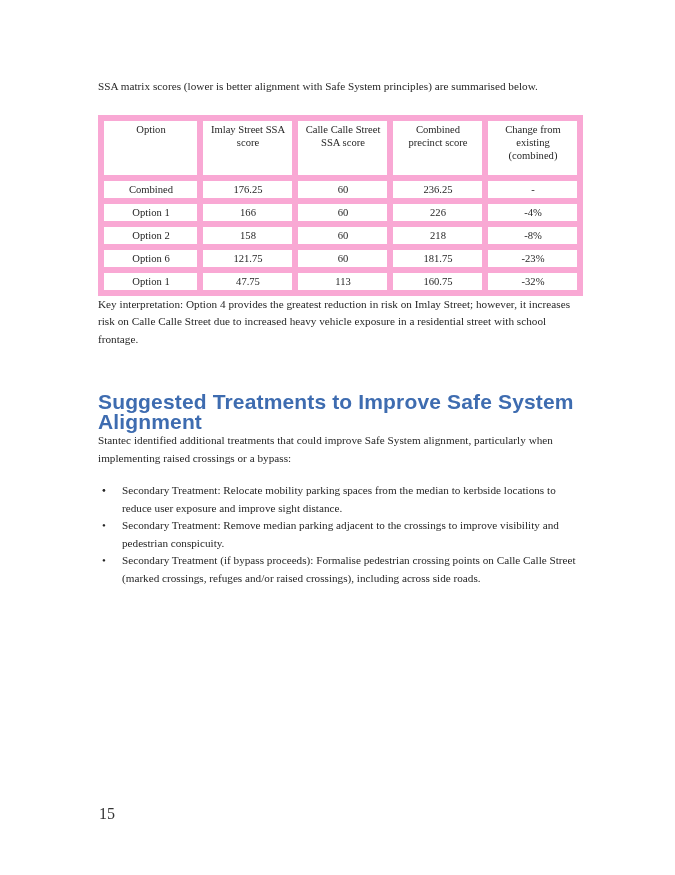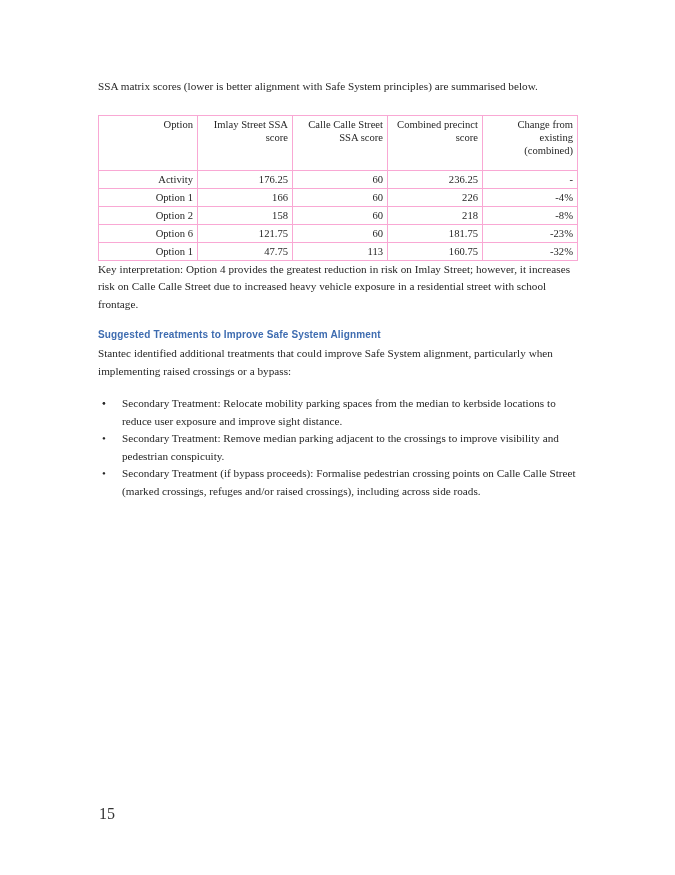--- a/index.html
+++ b/index.html
@@ -49,24 +49,24 @@
   table.ssa-table {
     margin-top: 19px;
     border-collapse: collapse;
     table-layout: fixed;
     width: 479px;
     font-size: 10.6px;
     color: #262626;
   }
   table.ssa-table td,
   table.ssa-table th {
-    border: 1px solid #f9a8d4;
+    border: 6px solid #f9a8d4;
     padding: 2px 4px 2px 5px;
     vertical-align: top;
-    text-align: right;
+    text-align: center;
     font-weight: normal;
     line-height: 13.4px;
   }
   table.ssa-table thead th {
     height: 50px;
     vertical-align: top;
   }
   table.ssa-table tbody td {
     height: 9px;
     line-height: 13px;
@@ -77,23 +77,23 @@
   col.c3 { width: 95px; }
   col.c4 { width: 95px; }
 
   
   .key-para {
     margin-top: 25px;
   }
 
   
   h2.section-heading {
-    margin: 12px 0 0 0;
+    margin: 44px 0 0 0;
     font-family: "Liberation Sans", "DejaVu Sans", sans-serif;
-    font-size: 10px;
+    font-size: 21px;
     font-weight: bold;
     color: #3e6cb0;
     letter-spacing: 0.15px;
     line-height: 20px;
   }
 
   .stantec-para {
     margin-top: 26px;
   }
 
@@ -151,21 +151,21 @@
         <tr>
           <th>Option</th>
           <th>Imlay Street SSA score</th>
           <th>Calle Calle Street SSA score</th>
           <th>Combined precinct score</th>
           <th>Change from existing (combined)</th>
         </tr>
       </thead>
       <tbody>
         <tr>
-          <td>Activity</td>
+          <td>Combined</td>
           <td>176.25</td>
           <td>60</td>
           <td>236.25</td>
           <td>-</td>
         </tr>
         <tr>
           <td>Option 1</td>
           <td>166</td>
           <td>60</td>
           <td>226</td>

